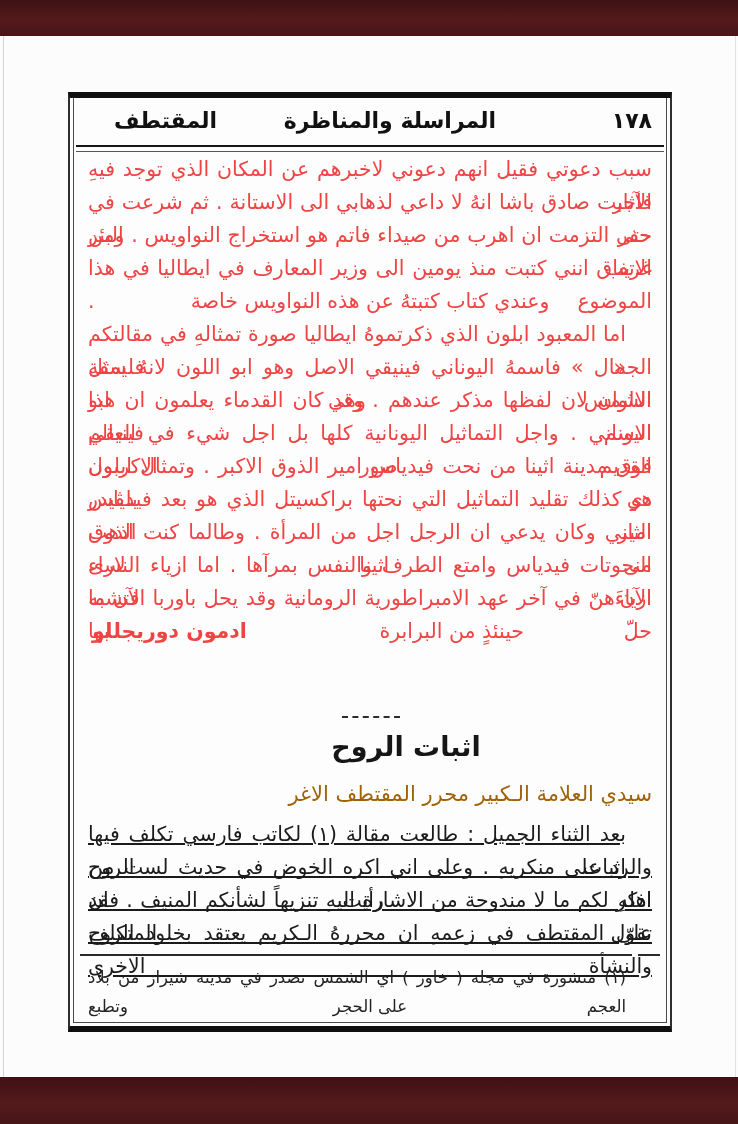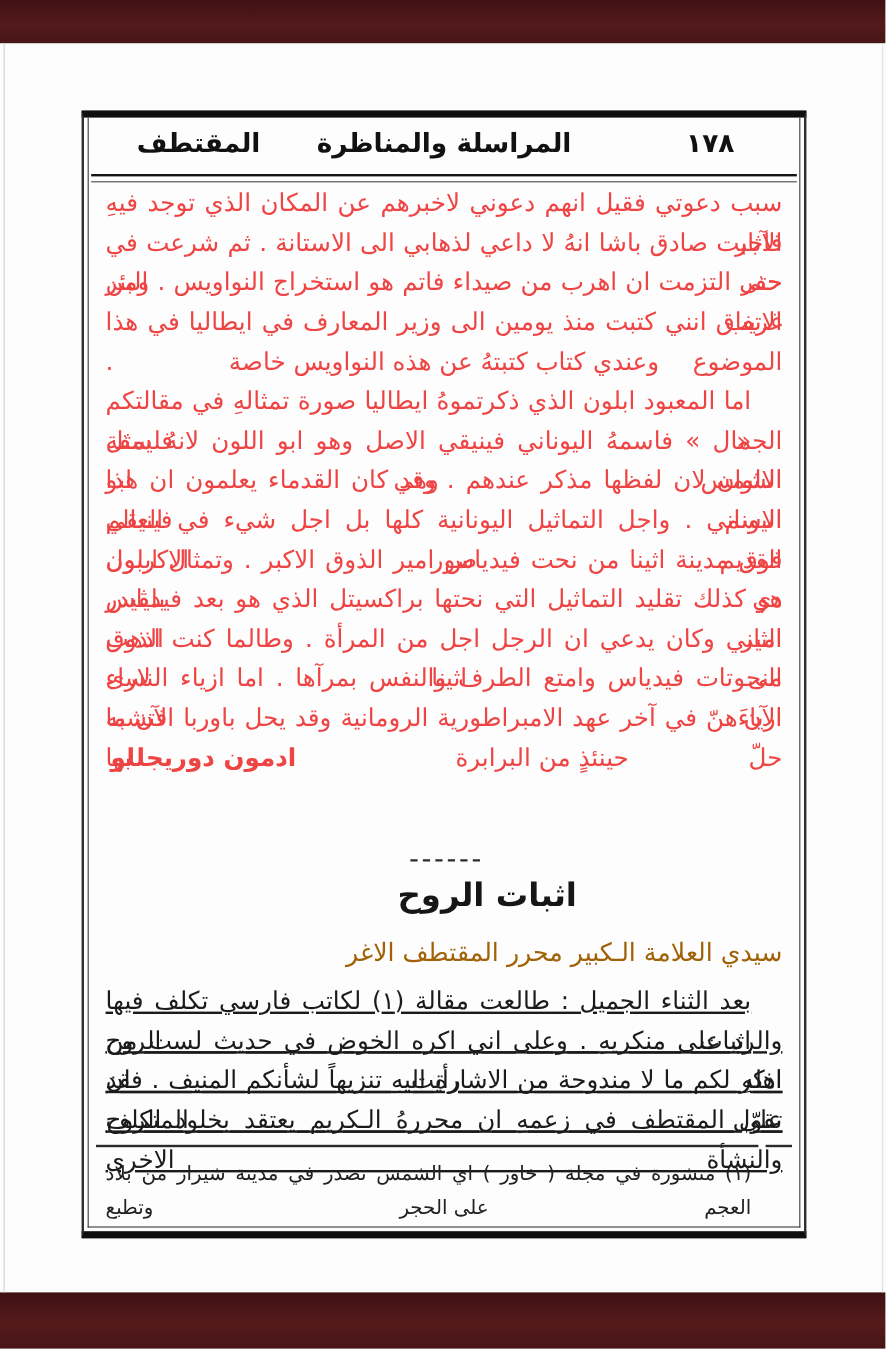--- a/index.html
+++ b/index.html
@@ -21,21 +21,21 @@
     border-top:6px solid #0f0f0f;border-bottom:6px solid #0f0f0f;
     border-left:2px solid #2e2e2e;border-right:2px solid #2e2e2e;
     background:#fdfdfd;
   }
   .frame-inner{
     position:absolute;left:3px;right:3px;top:0;bottom:3px;
     border-left:1px solid #4a4a4a;border-right:1px solid #4a4a4a;border-bottom:1px solid #4a4a4a;
   }
 
   
-  .hdr{position:absolute;top:101px;left:68px;width:604px;height:42px;color:#111;}
+  .hdr{position:absolute;top:101px;left:68px;width:604px;height:42px;color:#111;padding-left:40px;}
   .hdr span{position:absolute;font-weight:bold;font-size:22px;line-height:40px;}
   .hdr .h-journal{left:46px;}
   .hdr .h-center{left:0;right:0;text-align:center;}
   .hdr .h-num{right:60px;letter-spacing:2px;}
   .hdr-rule{position:absolute;left:76px;top:145px;width:588px;height:4px;
     border-top:2px solid #161616;border-bottom:1px solid #555;}
 
   
   .textblock{position:absolute;left:88px;top:153px;width:564px;direction:rtl;color:#ef4444;}
   .ln{font-size:20.5px;line-height:33px;height:33px;white-space:nowrap;overflow:visible;}

